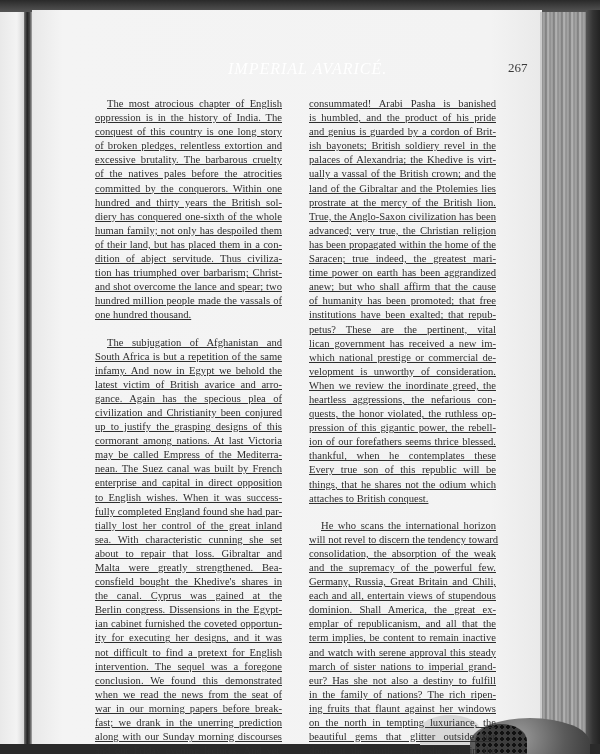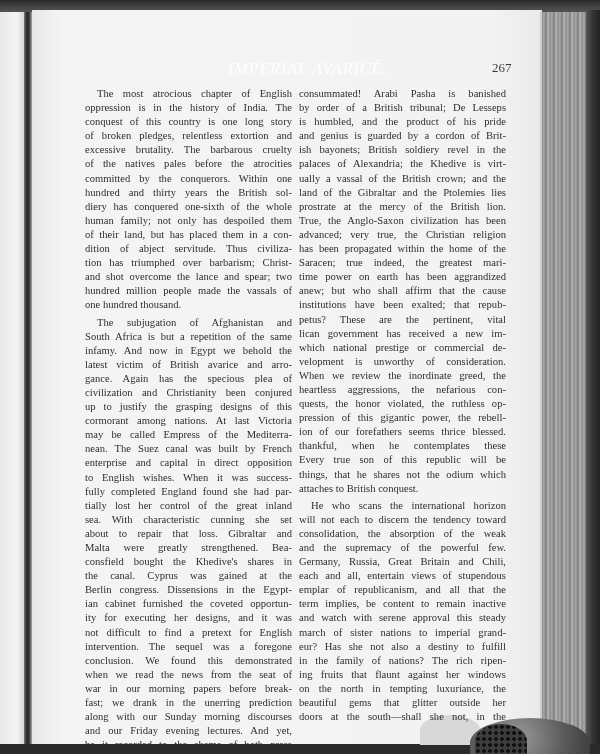--- a/index.html
+++ b/index.html
@@ -50,29 +50,29 @@
     }
     .thumb-shadow {
       position: absolute; left: 420px; top: 715px; width: 60px; height: 30px;
       border-radius: 50% 50% 0 0; background: #d8d8d8;
     }
     .running-head {
       position: absolute; top: 60px; left: 228px; width: 160px;
       font-style: italic; font-size: 16px; letter-spacing: 1px; color: #ffffff;
     }
     .page-number {
-      position: absolute; top: 60px; left: 492px; font-size: 13px; color: #3a3a3a;
+      position: absolute; top: 60px; left: 508px; font-size: 13px; color: #3a3a3a;
     }
     .column {
       position: absolute; top: 84px; width: 213px;
       font-size: 10.6px; line-height: 14.1px; color: #2e2e2e;
     }
     .col-left { left: 82px; }
     .col-right { left: 296px; }
-    .column p { margin: 3px; }
+    .column p { margin: 13px; text-decoration: underline; }
     .line {
       display: block; white-space: nowrap;
       text-align: justify; text-align-last: justify;
     }
     .line.last { text-align-last: left; }
     .line.indent { text-indent: 12px; }
   </style>
 </head>
 <body>
 
@@ -139,56 +139,57 @@
       <span class="line">war in our morning papers before break-</span>
       <span class="line">fast; we drank in the unerring prediction</span>
       <span class="line">along with our Sunday morning discourses</span>
       <span class="line">and our Friday evening lectures.  And yet,</span>
       <span class="line">be it recorded to the shame of both press</span>
     </p>
   </div>
 <div class="column col-right" id="col-right">
     <p>
       <span class="line">consummated!   Arabi Pasha is banished</span>
-      <span class="line">by order of a British tribunal; De Lesseps</span>
       <span class="line">is humbled, and the product of his pride</span>
       <span class="line">and genius is guarded by a cordon of Brit-</span>
       <span class="line">ish bayonets; British soldiery revel in the</span>
       <span class="line">palaces of Alexandria; the Khedive is virt-</span>
       <span class="line">ually a vassal of the British crown; and the</span>
       <span class="line">land of the Gibraltar and the Ptolemies lies</span>
       <span class="line">prostrate at the mercy of the British lion.</span>
       <span class="line">True, the Anglo-Saxon civilization has been</span>
       <span class="line">advanced; very true, the Christian religion</span>
       <span class="line">has been propagated within the home of the</span>
       <span class="line">Saracen; true indeed, the greatest mari-</span>
       <span class="line">time power on earth has been aggrandized</span>
       <span class="line">anew; but who shall affirm that the cause</span>
+      <span class="line">of humanity has been promoted; that free</span>
       <span class="line">institutions have been exalted; that repub-</span>
       <span class="line">petus?  These are the pertinent, vital</span>
       <span class="line">lican government has received a new im-</span>
       <span class="line">which national prestige or commercial de-</span>
       <span class="line">velopment is unworthy of consideration.</span>
       <span class="line">When we review the inordinate greed, the</span>
       <span class="line">heartless aggressions, the nefarious con-</span>
       <span class="line">quests, the honor violated, the ruthless op-</span>
       <span class="line">pression of this gigantic power, the rebell-</span>
       <span class="line">ion of our forefathers seems thrice blessed.</span>
       <span class="line">thankful, when he contemplates these</span>
       <span class="line">Every true son of this republic will be</span>
       <span class="line">things, that he shares not the odium which</span>
       <span class="line last">attaches to British conquest.</span>
     </p>
     <p>
       <span class="line indent">He who scans the international horizon</span>
-      <span class="line">will not each to discern the tendency toward</span>
+      <span class="line">will not revel to discern the tendency toward</span>
       <span class="line">consolidation, the absorption of the weak</span>
       <span class="line">and the supremacy of the powerful few.</span>
       <span class="line">Germany, Russia, Great Britain and Chili,</span>
       <span class="line">each and all, entertain views of stupendous</span>
+      <span class="line">dominion.  Shall America, the great ex-</span>
       <span class="line">emplar of republicanism, and all that the</span>
       <span class="line">term implies, be content to remain inactive</span>
       <span class="line">and watch with serene approval this steady</span>
       <span class="line">march of sister nations to imperial grand-</span>
       <span class="line">eur?  Has she not also a destiny to fulfill</span>
       <span class="line">in the family of nations?  The rich ripen-</span>
       <span class="line">ing fruits that flaunt against her windows</span>
       <span class="line">on the north in tempting luxuriance, the</span>
       <span class="line">beautiful gems that glitter outside her</span>
       <span class="line">doors at the south—shall she not, in the</span>

